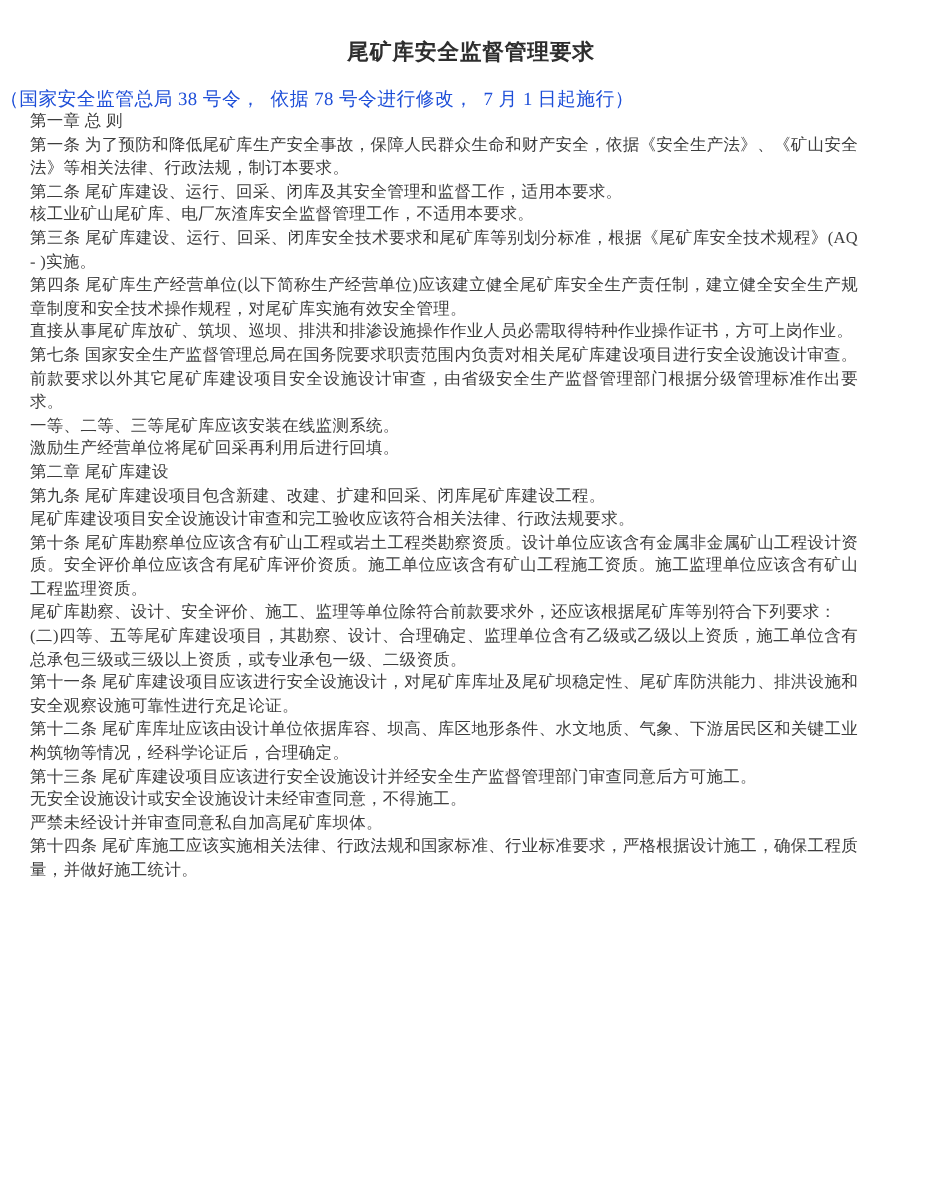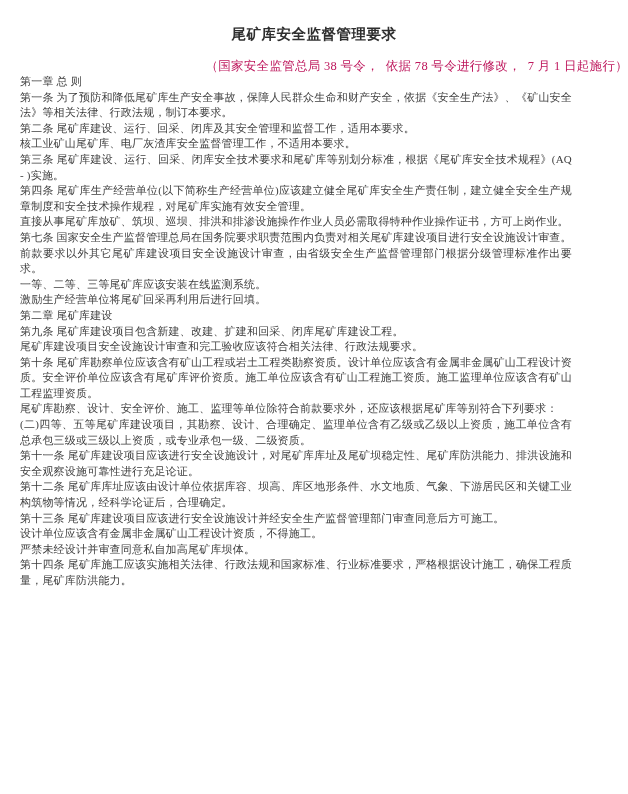--- a/index.html
+++ b/index.html
@@ -25,24 +25,24 @@
     font-size: 14.5px;
     font-weight: bold;
     letter-spacing: 0.5px;
     color: #2e2e2e;
   }
   .doc-subtitle {
     position: absolute;
     top: 58px;
     left: 0;
     width: 100%;
-    text-align: right;
+    text-align: left;
     font-size: 12.5px;
     letter-spacing: 0.3px;
-    color: #be185d;
+    color: #1d4ed8;
     white-space: pre;
   }
   .doc-body {
     position: absolute;
     top: 74px;
     left: 20px;
     width: 552px;
     font-size: 11px;
     line-height: 15.6px;
     letter-spacing: 0.2px;
@@ -75,17 +75,17 @@
     <p>激励生产经营单位将尾矿回采再利用后进行回填。</p>
     <p>第二章 尾矿库建设</p>
     <p>第九条 尾矿库建设项目包含新建、改建、扩建和回采、闭库尾矿库建设工程。</p>
     <p>尾矿库建设项目安全设施设计审查和完工验收应该符合相关法律、行政法规要求。</p>
     <p>第十条 尾矿库勘察单位应该含有矿山工程或岩土工程类勘察资质。设计单位应该含有金属非金属矿山工程设计资质。安全评价单位应该含有尾矿库评价资质。施工单位应该含有矿山工程施工资质。施工监理单位应该含有矿山工程监理资质。</p>
     <p>尾矿库勘察、设计、安全评价、施工、监理等单位除符合前款要求外，还应该根据尾矿库等别符合下列要求：</p>
     <p>(二)四等、五等尾矿库建设项目，其勘察、设计、合理确定、监理单位含有乙级或乙级以上资质，施工单位含有总承包三级或三级以上资质，或专业承包一级、二级资质。</p>
     <p>第十一条 尾矿库建设项目应该进行安全设施设计，对尾矿库库址及尾矿坝稳定性、尾矿库防洪能力、排洪设施和安全观察设施可靠性进行充足论证。</p>
     <p>第十二条 尾矿库库址应该由设计单位依据库容、坝高、库区地形条件、水文地质、气象、下游居民区和关键工业构筑物等情况，经科学论证后，合理确定。</p>
     <p>第十三条 尾矿库建设项目应该进行安全设施设计并经安全生产监督管理部门审查同意后方可施工。</p>
-    <p>设计单位应该含有金属非金属矿山工程设计资质，不得施工。</p>
+    <p>无安全设施设计或安全设施设计未经审查同意，不得施工。</p>
     <p>严禁未经设计并审查同意私自加高尾矿库坝体。</p>
-    <p>第十四条 尾矿库施工应该实施相关法律、行政法规和国家标准、行业标准要求，严格根据设计施工，确保工程质量，尾矿库防洪能力。</p>
+    <p>第十四条 尾矿库施工应该实施相关法律、行政法规和国家标准、行业标准要求，严格根据设计施工，确保工程质量，并做好施工统计。</p>
   </div>
 </div>
 
 </body></html>

